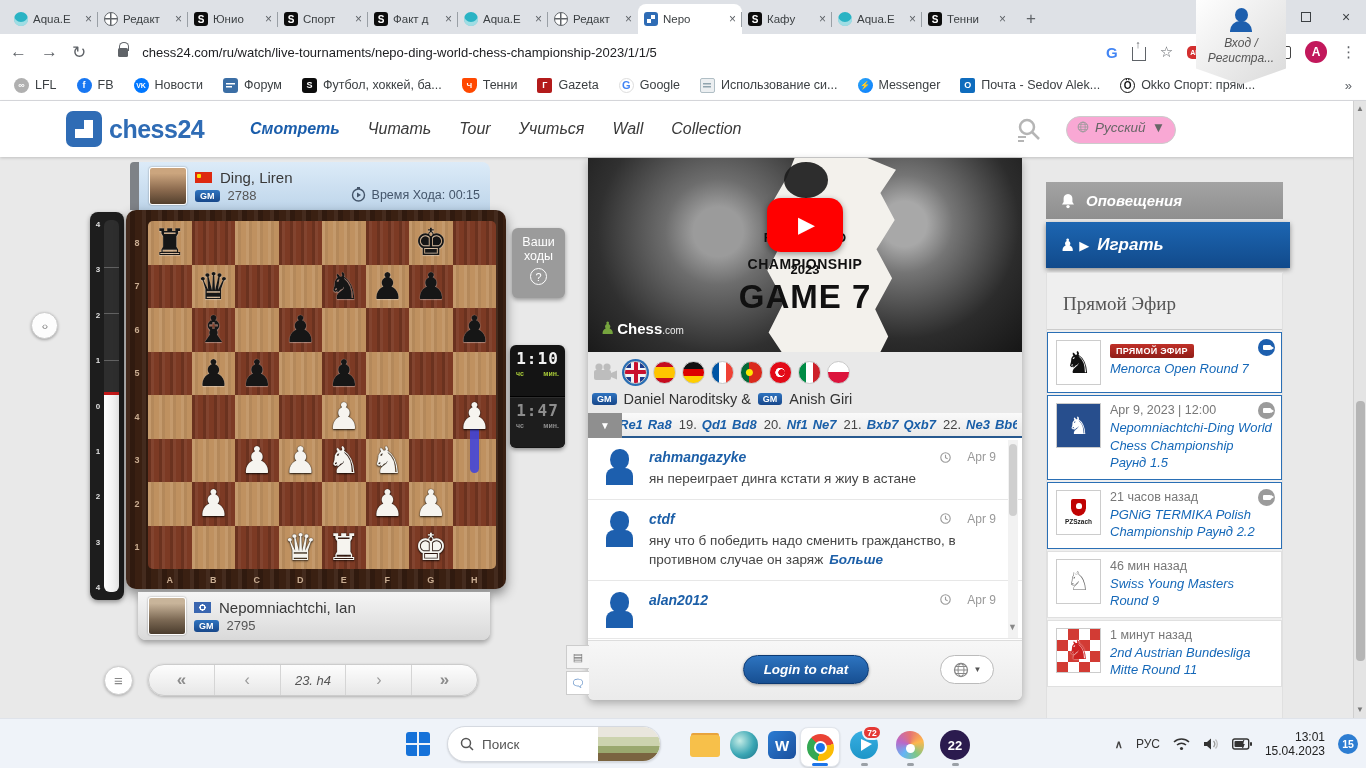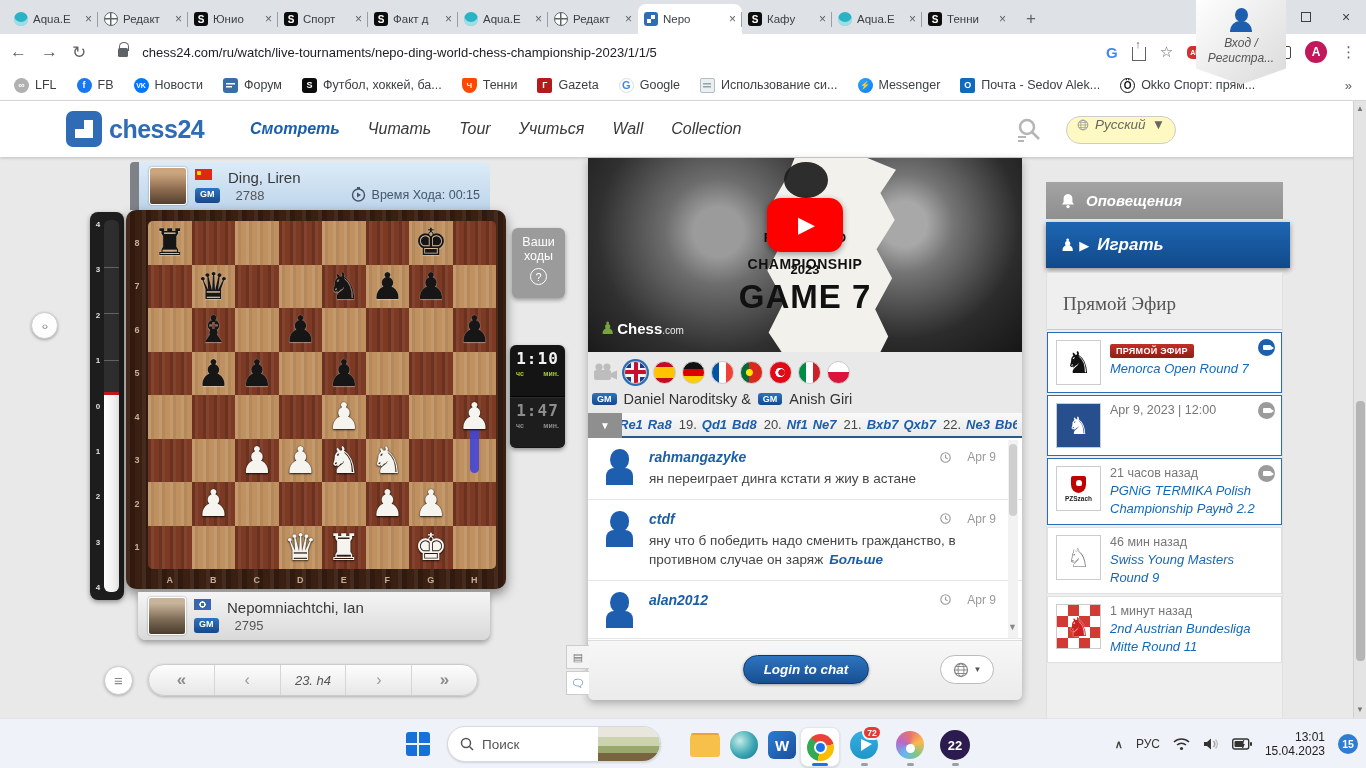--- a/index.html
+++ b/index.html
@@ -61,40 +61,40 @@
 
 
 #siteheader{position:absolute;left:0;top:101px;width:1366px;height:56px;background:#fff;box-shadow:0 1px 3px rgba(0,0,0,.18)}
 #logo{position:absolute;left:66px;top:10px;display:flex;align-items:center;gap:7px;cursor:pointer}
 #logoicon{width:36px;height:36px;border-radius:7px;background:#2f6cb5;background-image:linear-gradient(#fff,#fff),linear-gradient(#fff,#fff),linear-gradient(#fff,#fff);background-size:9px 9px,9px 9px,9px 9px;background-position:9px 18px,18px 9px,18px 18px;background-repeat:no-repeat}
 #logotext{font-size:25px;font-weight:bold;color:#2f6cb5;letter-spacing:-.5px}
 #sitenav{position:absolute;left:250px;top:0;height:56px;display:flex;align-items:center;gap:28px}
 .nav-item{font-size:16px;font-style:italic;color:#3a3a3a;cursor:pointer;white-space:nowrap}
 .nav-item.active{color:#1a5dab;font-weight:bold}
 #hsearch{position:absolute;left:1016px;top:16px;cursor:pointer}
-#langpill{position:absolute;left:1066px;top:15px;width:110px;height:28px;border:1px solid #ccc;border-radius:14px;background:#fef9c3;display:flex;align-items:flex-start;gap:6px;padding:0 10px;cursor:pointer}
+#langpill{position:absolute;left:1066px;top:15px;width:110px;height:28px;border:1px solid #ccc;border-radius:14px;background:#f9a8d4;display:flex;align-items:flex-end;gap:6px;padding:8px 10px;cursor:pointer}
 #langpill span{font-size:13.5px;font-style:italic;color:#666}
 #langcaret{font-size:9px;color:#222}
 #ribbon{position:absolute;left:1196px;top:0;width:90px;height:90px;background:linear-gradient(135deg,#fefefe,#d9d9d9);box-shadow:0 2px 4px rgba(0,0,0,.3);clip-path:polygon(0 0,100% 0,100% 76%,50% 94%,0 76%);text-align:center;cursor:pointer;z-index:30}
 #ribbon .person{display:inline-block;margin-top:8px;width:24px;height:24px;position:relative}
 #ribbon .person::before{content:"";position:absolute;left:6px;top:0;width:13px;height:14px;border-radius:50%;background:#1d5fae}
 #ribbon .person::after{content:"";position:absolute;left:1px;top:13px;width:22px;height:11px;border-radius:10px 10px 0 0;background:#1d5fae}
 #ribbon .rl{font-size:12px;font-style:italic;color:#555;line-height:15px}
 
 
 #expander{position:absolute;left:31px;top:312px;width:27px;height:27px;border-radius:50%;background:#fdfdfd;border:1px solid #ccc;box-shadow:0 1px 3px rgba(0,0,0,.3);display:flex;align-items:center;justify-content:center;color:#888;font-size:11px;letter-spacing:-1px;cursor:pointer}
 
 #playertop{position:absolute;left:130px;top:162px;width:360px;height:48px;display:flex}
 #playertop .edge{width:9px;background:#7e8287;border-radius:4px 0 0 0}
 #playertop .bar{flex:1;background:linear-gradient(180deg,#dcebf8,#bed5ea);border-radius:0 8px 0 0;display:flex;align-items:center;padding:0 10px;gap:8px}
 #playerbottom{position:absolute;left:138px;top:592px;width:352px;height:48px;background:linear-gradient(180deg,#f5f5f5,#d9d9d9);border-radius:0 0 8px 8px;box-shadow:0 3px 5px rgba(0,0,0,.3);display:flex;align-items:center;padding:0 10px;gap:8px}
 .pavatar{width:38px;height:38px;border-radius:3px;border:1px solid #fff;box-shadow:0 0 2px rgba(0,0,0,.4);background:linear-gradient(180deg,#d9b астр)}
 .pavatar{background:linear-gradient(180deg,#cba57e 15%,#8c6b4f 60%,#53402e)}
 .pinfo{display:flex;flex-direction:column;justify-content:center;gap:2px}
-.prow{display:flex;gap:16px}
+.prow{display:flex;align-items:center;gap:8px}
 .pflag{width:17px;height:11px;flex:none}
 .flag-cn{background:#de2910;background-image:radial-gradient(circle 2px at 4px 4px,#ffde00 2px,transparent 2.5px)}
 .flag-fide{background:#3a66b0;background-image:radial-gradient(circle 3px at 50% 50%,transparent 1.5px,#fff 1.8px 3px,transparent 3.3px)}
 .pname{font-size:15px;color:#383838}
 .gmbadge{background:linear-gradient(#2f74c0,#17478a);color:#fff;font-size:9px;font-weight:bold;border-radius:3px;padding:1px 5px}
 .prating{font-size:13px;color:#555}
 #movetime{margin-left:auto;display:flex;align-items:center;gap:6px;font-size:12.5px;color:#44556a;align-self:flex-end;margin-bottom:8px}
 
 #evalbar{position:absolute;left:90px;top:212px;width:34px;height:388px;background:#1d1d1d;border-radius:8px;box-shadow:0 2px 5px rgba(0,0,0,.4)}
 #evallabels{position:absolute;left:3px;top:8px;width:10px;height:372px;display:flex;flex-direction:column;justify-content:space-between}
@@ -791,20 +791,21 @@
           <div class="llogo lg-menorca">♞</div>
           <div class="lbody"><span class="lbadge">ПРЯМОЙ ЭФИР</span><div class="ltitle">Menorca Open Round 7</div></div>
           <span class="lcam blue">
             <i></i>
           </span>
         </div>
         <div class="litem liveb">
           <div class="llogo lg-fide">♞</div>
           <div class="lbody">
             <div class="ltime">Apr 9, 2023 | 12:00</div>
+            <div class="ltitle">Nepomniachtchi-Ding World Chess Championship Раунд 1.5</div>
           </div>
           <span class="lcam gray">
             <i></i>
           </span>
         </div>
         <div class="litem liveb">
           <div class="llogo lg-pzszach">
             <span class="shield"></span>
             <span class="pzlabel">PZSzach</span>
           </div>

